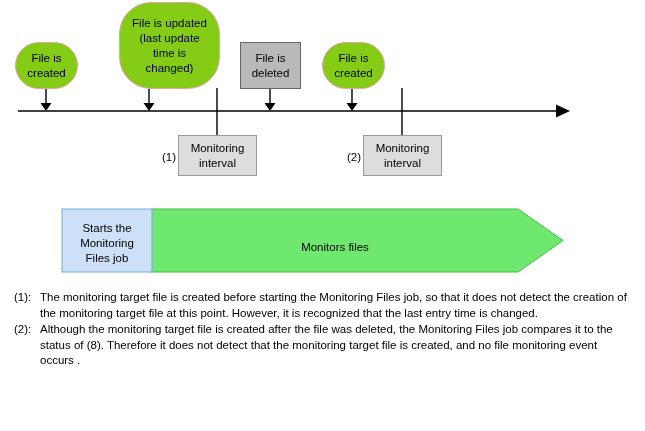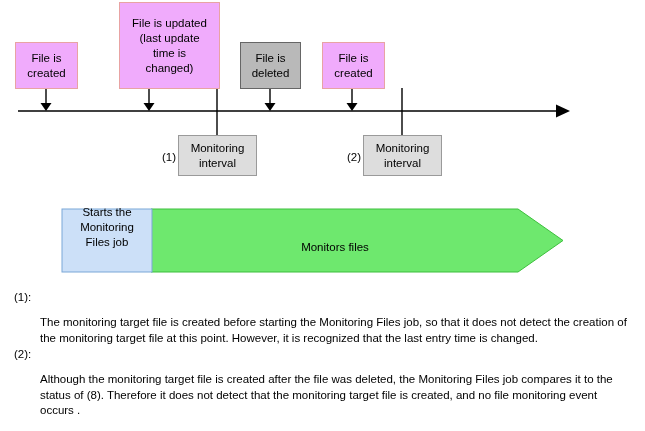--- a/index.html
+++ b/index.html
@@ -29,21 +29,21 @@
     border: 1px solid #000000;
     display: flex;
     align-items: center;
     justify-content: center;
     text-align: center;
     font-size: 11.5px;
     line-height: 15px;
     letter-spacing: 0px;
     white-space: pre-line;
   }
-  .event-pink { background: #f0abfc; border-color: #e8a3a3; }
+  .event-pink { background: #84cc16; border-color: #e8a3a3; border-radius: 32px; }
   .event-gray { background: #b9b9b9; border-color: #666666; }
 
   .interval-box {
     background: #dddddd;
     border: 1px solid #9a9a9a;
     display: flex;
     align-items: center;
     justify-content: center;
     text-align: center;
     font-size: 11.5px;
@@ -78,21 +78,21 @@
   #footnotes {
     position: absolute;
     left: 14px;
     top: 290px;
     width: 618px;
     font-size: 11.5px;
     line-height: 15.5px;
   }
   .footnote { display: flex; align-items: flex-start; margin-bottom: 1px; }
   .footnote-marker { flex: 0 0 auto; width: 26px; }
-  .footnote-text { flex: 1 1 auto; margin-top: 25px; }
+  .footnote-text { flex: 1 1 auto; }
 </style>
 </head>
 <body>
 
 <div id="stage">
 
   <svg id="timeline-svg" width="645" height="200">
 
     <line x1="18" y1="111" x2="558" y2="111" stroke="#000000" stroke-width="1.6"></line>
     <polygon points="556,104.5 570,111 556,117.5" fill="#000000"></polygon>
@@ -151,21 +151,21 @@
 interval</span>
   </div>
 
   <svg id="process-arrow-svg" width="645" height="431">
 
     <polygon points="151,209 518,209 563,240.5 518,272 151,272" fill="#6ee86e" stroke="#3cbf3c" stroke-width="1"></polygon>
 
     <rect x="62" y="209" width="90" height="63" fill="#cce0f8" stroke="#7ba7d7" stroke-width="1"></rect>
   </svg>
 
-  <div class="arrow-text" style="left:62px; top:196px; width:90px; height:63px;">
+  <div class="arrow-text" style="left:62px; top:212px; width:90px; height:63px;">
     <span>Starts the
 Monitoring
 Files job</span>
   </div>
 
   <div class="arrow-text" style="left:152px; top:209px; width:366px; height:77px;">
     <span>Monitors files</span>
   </div>
 
   <div id="footnotes">

